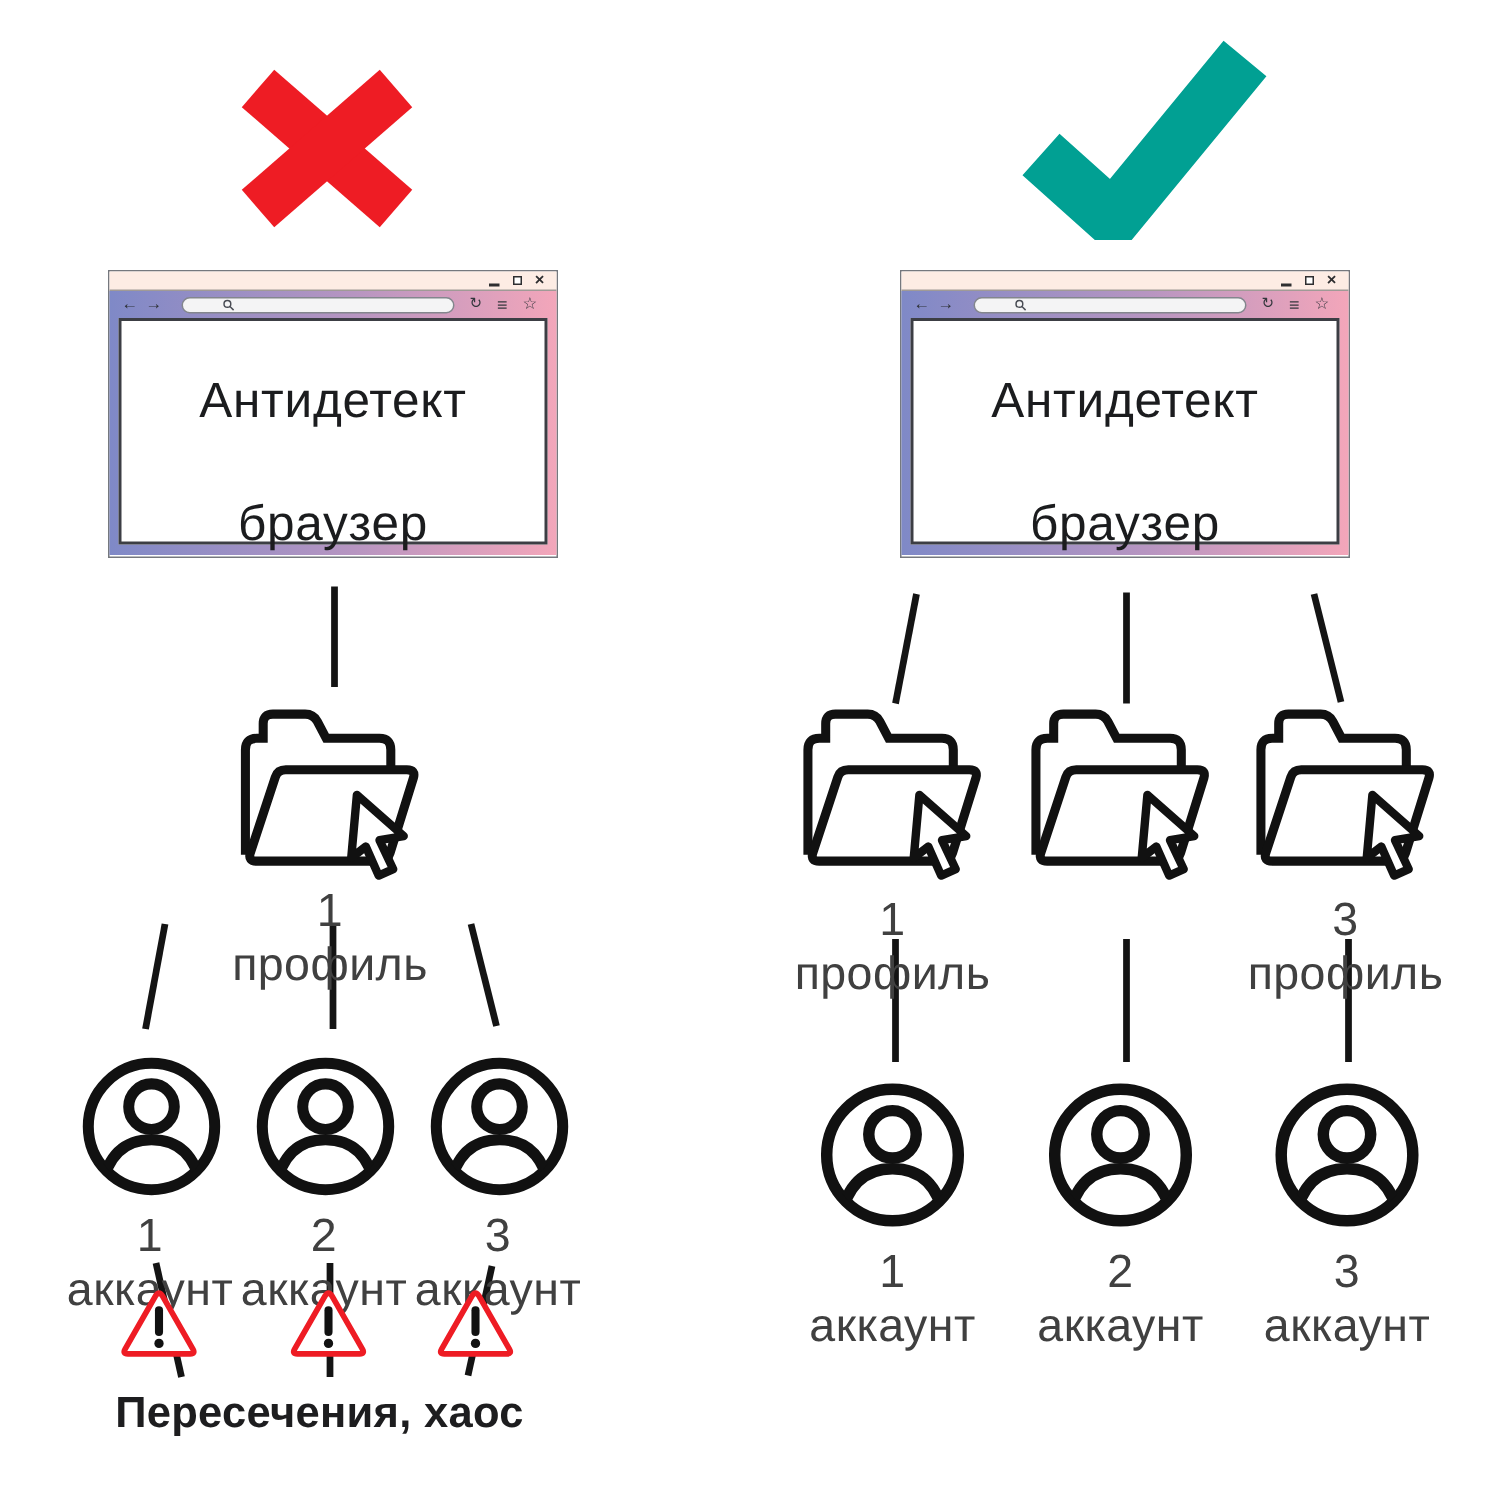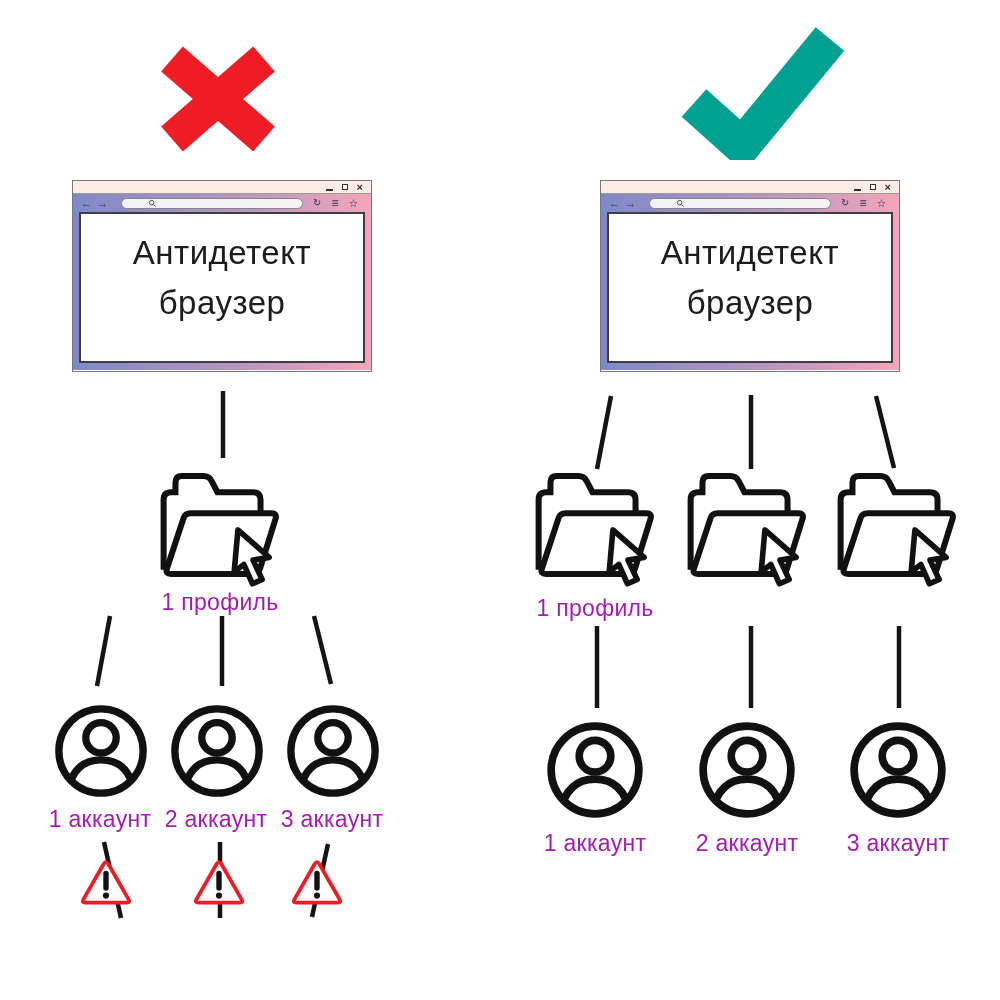--- a/index.html
+++ b/index.html
@@ -26,25 +26,25 @@
               border-radius:7px;margin-left:8px;display:flex;align-items:center;
               padding-left:26px;box-sizing:border-box;}
   .mag{width:9px;height:9px;display:block;}
   .bar-icon{color:#34373d;line-height:1;margin-left:10px;}
   .refresh{font-size:10px;}
   .menu{font-size:12px;}
   .star{font-size:11px;}
   .bodyframe{height:158px;background:linear-gradient(90deg,#7f89c7 0%,#b795c1 55%,#f3a6ba 100%);
              padding:0 6px 7px 6px;box-sizing:border-box;}
   .content{width:100%;height:100%;background:#fff;border:2px solid #3c3e44;box-sizing:border-box;
-           display:flex;flex-direction:column;align-items:center;padding-top:14px;}
+           display:flex;flex-direction:column;align-items:center;padding-top:28px;gap:32px;}
   .btitle{font-size:33px;line-height:50px;color:#1b1c1e;letter-spacing:.5px;font-weight:500;}
 
   
-  .lbl{position:absolute;text-align:center;font-size:23px;color:#a21caf;z-index:2;
+  .lbl{position:absolute;text-align:center;font-size:31px;color:#404040;z-index:2;
        letter-spacing:.3px;}
   .caption{position:absolute;text-align:center;font-size:29px;font-weight:bold;color:#1d1d1f;
            z-index:2;letter-spacing:.2px;}
 </style>
 </head>
 <body>
 
 <div id="canvas">
 
   <svg class="abs lines-layer" width="1000" height="1000" viewBox="0 0 1000 1000">
@@ -151,20 +151,21 @@
     <path d="M8 96 L8 31 Q8 24 15 24 L19 24 L19 15 Q19 9 25 9 L45 9 Q50 9 52.5 13.5 L58 24 L91 24 Q98 24 98 31 L98 90" fill="none" stroke="#111" stroke-width="5.6"></path>
     <path d="M15 100 Q9.5 100 11 95 L26.5 48 Q28 43.5 33 43.5 L108 43.5 Q113.5 43.5 112 48.5 L97.5 95 Q96 100 91 100 Z" fill="#fff" stroke="#111" stroke-width="5.6" stroke-linejoin="round"></path>
     <path d="M77 59 L106 84.5 L91 87 L99.5 105 L90.5 109 L82.5 91 L73.5 98 Z" fill="#fff" stroke="#111" stroke-width="5.2" stroke-linejoin="round"></path>
   </svg>
 
   <svg class="abs node" style="left:832px;top:466px" width="140" height="130" viewBox="0 0 130 120">
     <path d="M8 96 L8 31 Q8 24 15 24 L19 24 L19 15 Q19 9 25 9 L45 9 Q50 9 52.5 13.5 L58 24 L91 24 Q98 24 98 31 L98 90" fill="none" stroke="#111" stroke-width="5.6"></path>
     <path d="M15 100 Q9.5 100 11 95 L26.5 48 Q28 43.5 33 43.5 L108 43.5 Q113.5 43.5 112 48.5 L97.5 95 Q96 100 91 100 Z" fill="#fff" stroke="#111" stroke-width="5.6" stroke-linejoin="round"></path>
     <path d="M77 59 L106 84.5 L91 87 L99.5 105 L90.5 109 L82.5 91 L73.5 98 Z" fill="#fff" stroke="#111" stroke-width="5.2" stroke-linejoin="round"></path>
   </svg>
+  <div class="lbl" style="left:822px;top:595px;width:150px">3 профиль</div>
 
   <svg class="abs node" style="left:52px;top:702px" width="98" height="98" viewBox="0 0 100 100">
     <defs>
         <clipPath id="pc1">
           <circle cx="50" cy="50" r="41.5"></circle>
         </clipPath>
       </defs>
     <circle cx="50" cy="50" r="43" fill="none" stroke="#111" stroke-width="7.5"></circle>
     <circle cx="50" cy="36.5" r="15.5" fill="none" stroke="#111" stroke-width="7.5"></circle>
     <path d="M16 92 Q22 59 50 59 Q78 59 84 92" fill="none" stroke="#111" stroke-width="7.5" clip-path="url(#pc1)"></path>
@@ -236,14 +237,15 @@
     <path d="M25.8 7.8 Q28 4.4 30.2 7.8 L50.6 43.4 Q52.4 46.6 48.8 46.6 L7.2 46.6 Q3.6 46.6 5.4 43.4 Z" fill="#fff" stroke="#ee1c24" stroke-width="3.8" stroke-linejoin="round"></path>
     <line x1="28" y1="17.5" x2="28" y2="32" stroke="#111" stroke-width="5.4" stroke-linecap="round"></line>
     <circle cx="28" cy="39.6" r="3.1" fill="#111"></circle>
   </svg>
   <svg class="abs tri" style="left:289px;top:856px" width="56" height="50" viewBox="0 0 56 50">
     <path d="M25.8 7.8 Q28 4.4 30.2 7.8 L50.6 43.4 Q52.4 46.6 48.8 46.6 L7.2 46.6 Q3.6 46.6 5.4 43.4 Z" fill="#fff" stroke="#ee1c24" stroke-width="3.8" stroke-linejoin="round"></path>
     <line x1="28" y1="17.5" x2="28" y2="32" stroke="#111" stroke-width="5.4" stroke-linecap="round"></line>
     <circle cx="28" cy="39.6" r="3.1" fill="#111"></circle>
   </svg>
 
+  <div class="caption" style="left:38px;top:926px;width:350px">Пересечения, хаос</div>
 
 </div>
 
 </body></html>

